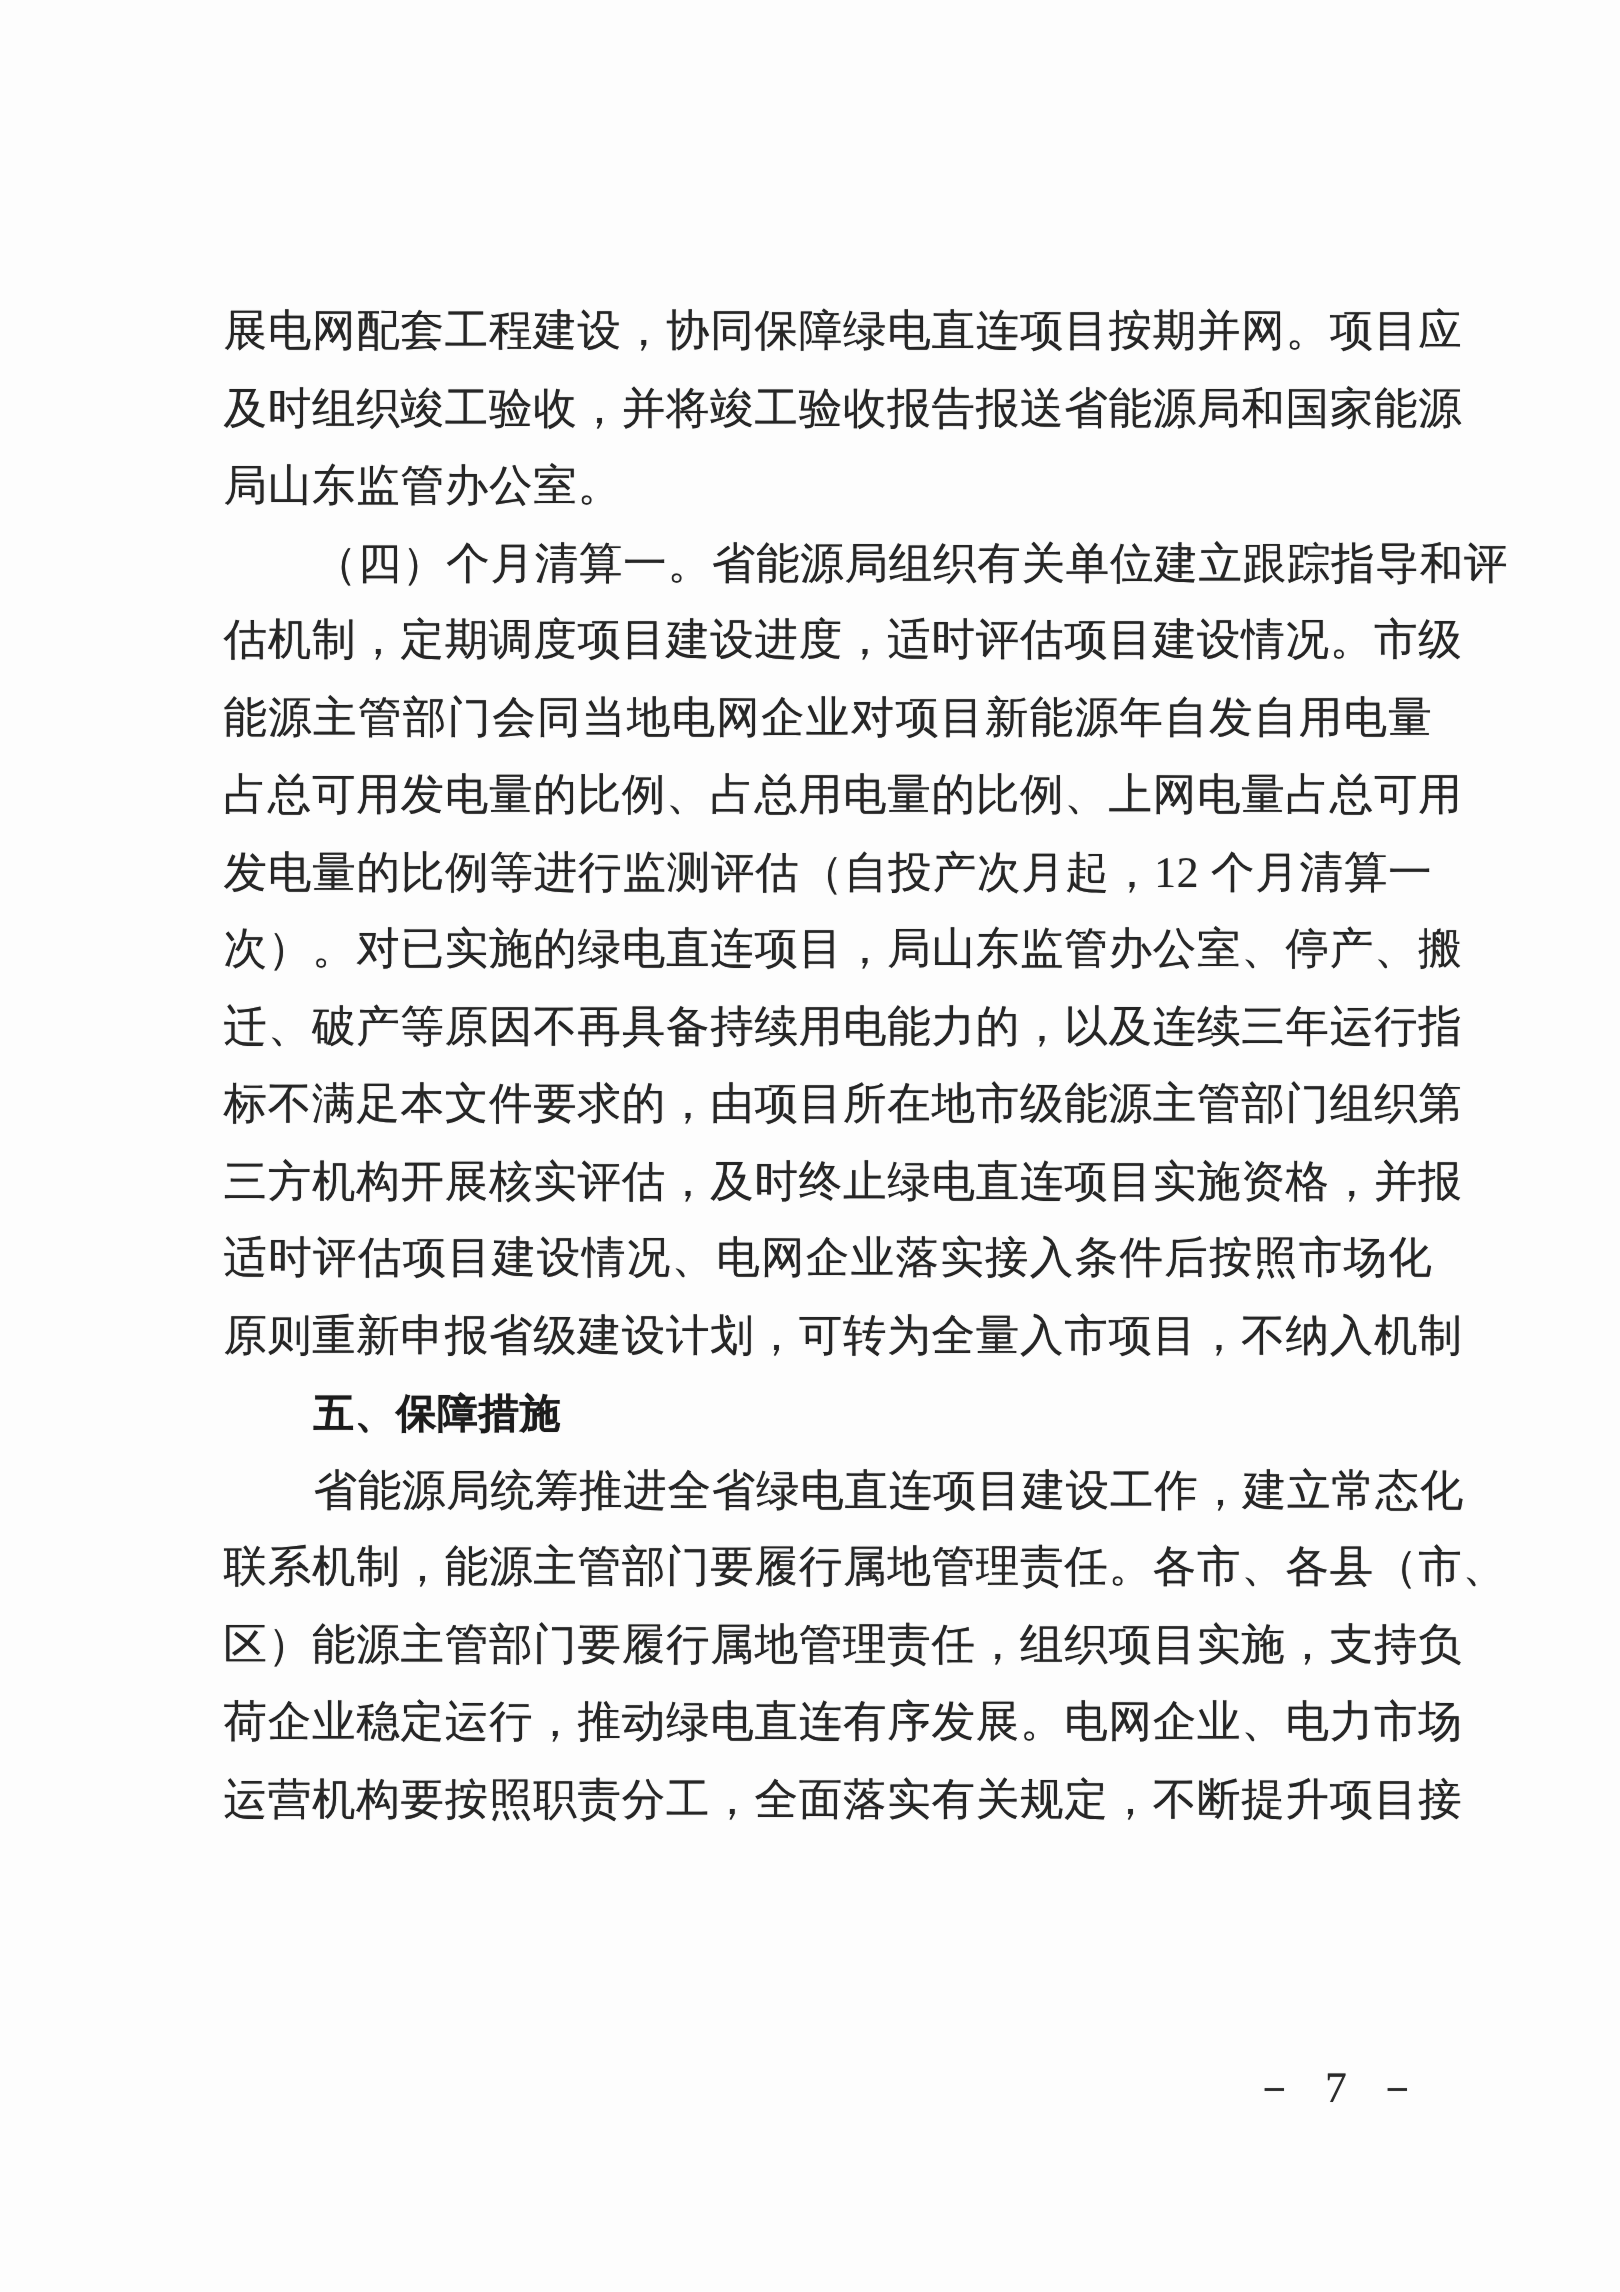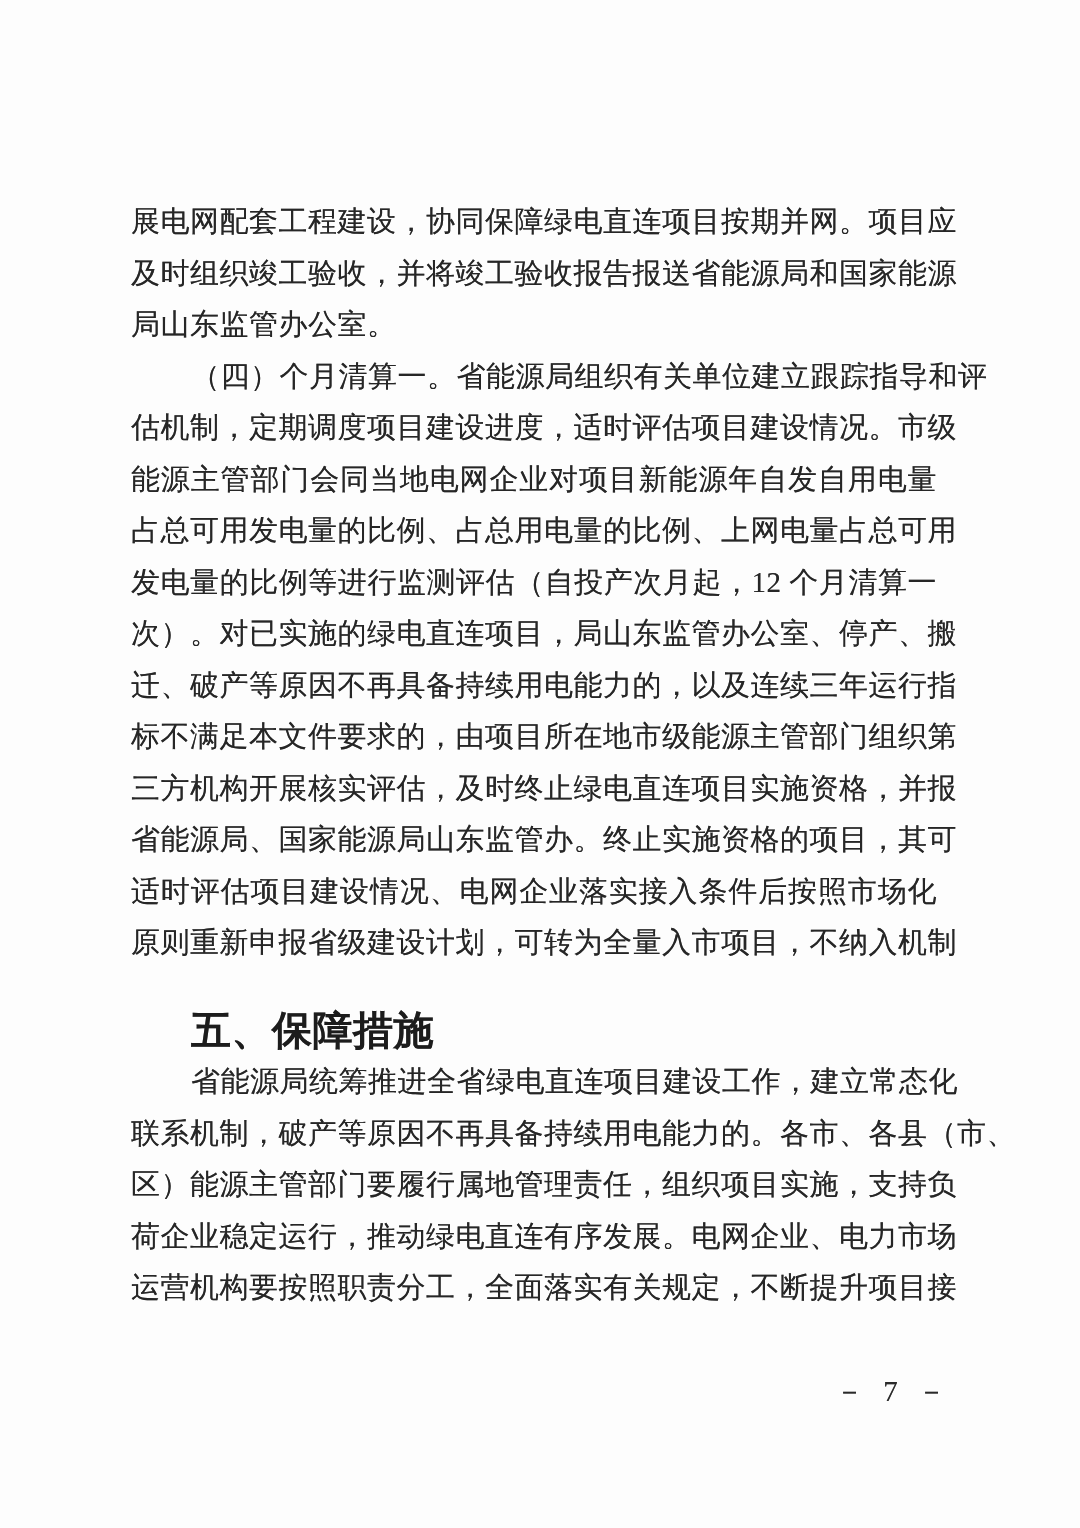--- a/index.html
+++ b/index.html
@@ -12,21 +12,21 @@
     width: 1080px;
     height: 1528px;
     background: #fdfdfd;
     overflow: hidden;
     font-family: "Liberation Serif", "DejaVu Serif", serif;
     color: #262626;
   }
   .text-block {
     position: absolute;
     top: 196px;
-    left: 131px;
+    left: 149px;
     width: 806px;
   }
   .line {
     height: 51.5px;
     line-height: 51.5px;
     font-size: 29px;
     letter-spacing: 0.5px;
     white-space: nowrap;
     text-align: justify;
     text-justify: inter-character;
@@ -35,24 +35,23 @@
   }
   .line.no-fill {
     text-align-last: left;
   }
   .line.indent {
     padding-left: 60px;
   }
   .line.heading {
     font-family: "Liberation Sans", "DejaVu Sans", sans-serif;
     font-weight: 700;
-    font-size: 40px;
+    font-size: 27px;
     color: #1c1c1c;
     text-align-last: left;
-    margin-top: 36px;
   }
   .page-number {
     position: absolute;
     top: 1372px;
     right: 128px;
     font-size: 29px;
     letter-spacing: 6px;
     color: #2a2a2a;
     text-shadow: 0 0 0.6px rgba(45,45,45,0.6);
   }
@@ -69,28 +68,27 @@
 
     <div class="line indent">（四）个月清算一。省能源局组织有关单位建立跟踪指导和评</div>
     <div class="line">估机制，定期调度项目建设进度，适时评估项目建设情况。市级</div>
     <div class="line">能源主管部门会同当地电网企业对项目新能源年自发自用电量</div>
     <div class="line">占总可用发电量的比例、占总用电量的比例、上网电量占总可用</div>
     <div class="line">发电量的比例等进行监测评估（自投产次月起，12 个月清算一</div>
     <div class="line">次）。对已实施的绿电直连项目，局山东监管办公室、停产、搬</div>
     <div class="line">迁、破产等原因不再具备持续用电能力的，以及连续三年运行指</div>
     <div class="line">标不满足本文件要求的，由项目所在地市级能源主管部门组织第</div>
     <div class="line">三方机构开展核实评估，及时终止绿电直连项目实施资格，并报</div>
-    <div class="line">省能源局、国家能源局山东监管办。终止实施资格的项目，其可</div>
     <div class="line">适时评估项目建设情况、电网企业落实接入条件后按照市场化</div>
     <div class="line">原则重新申报省级建设计划，可转为全量入市项目，不纳入机制</div>
 
     <div class="line heading indent">五、保障措施</div>
 
     <div class="line indent">省能源局统筹推进全省绿电直连项目建设工作，建立常态化</div>
-    <div class="line">联系机制，破产等原因不再具备持续用电能力的。各市、各县（市、</div>
+    <div class="line">联系机制，能源主管部门要履行属地管理责任。各市、各县（市、</div>
     <div class="line">区）能源主管部门要履行属地管理责任，组织项目实施，支持负</div>
     <div class="line">荷企业稳定运行，推动绿电直连有序发展。电网企业、电力市场</div>
     <div class="line">运营机构要按照职责分工，全面落实有关规定，不断提升项目接</div>
 
   </div>
 
   <div class="page-number">－ 7 －</div>
 </div>
 
 </body></html>

